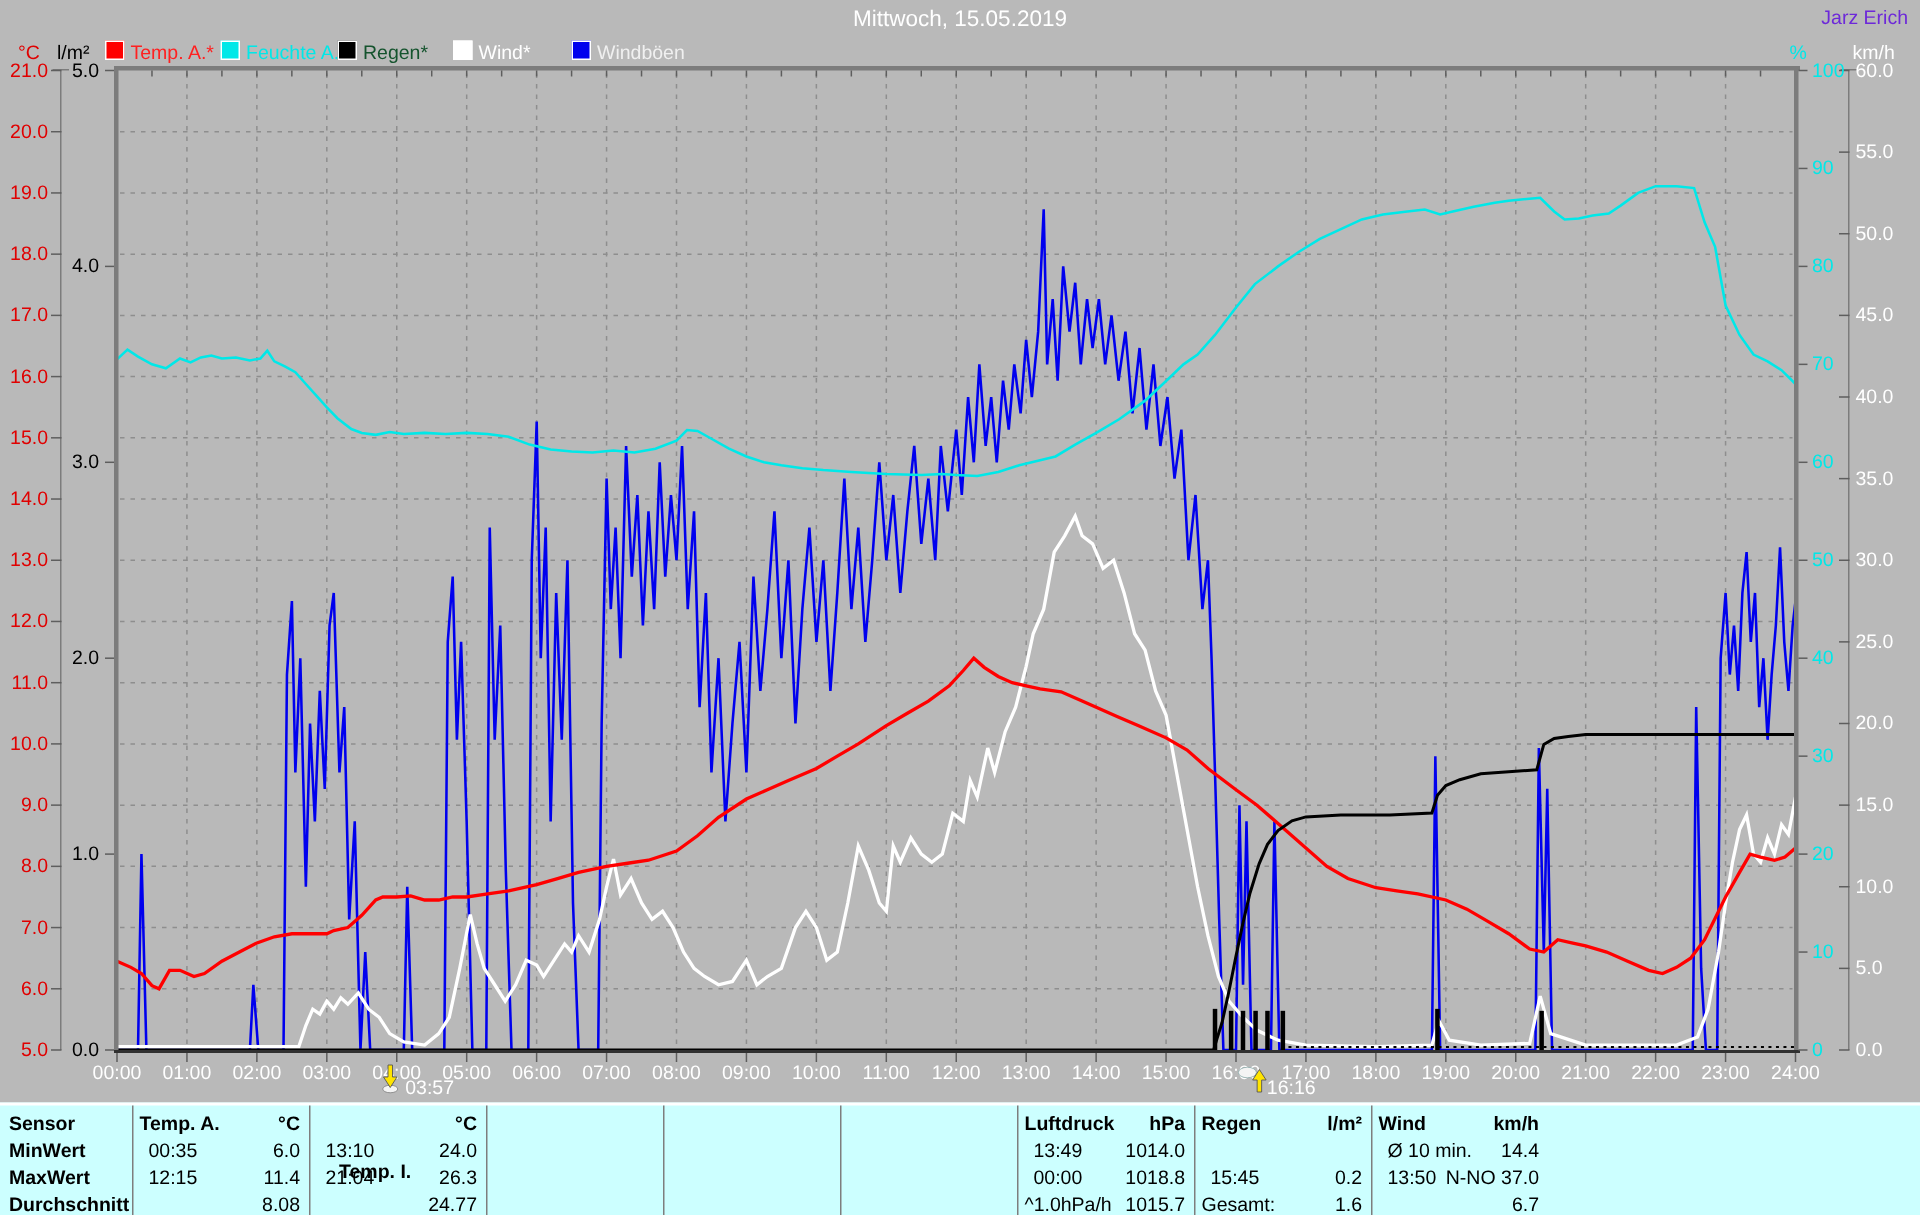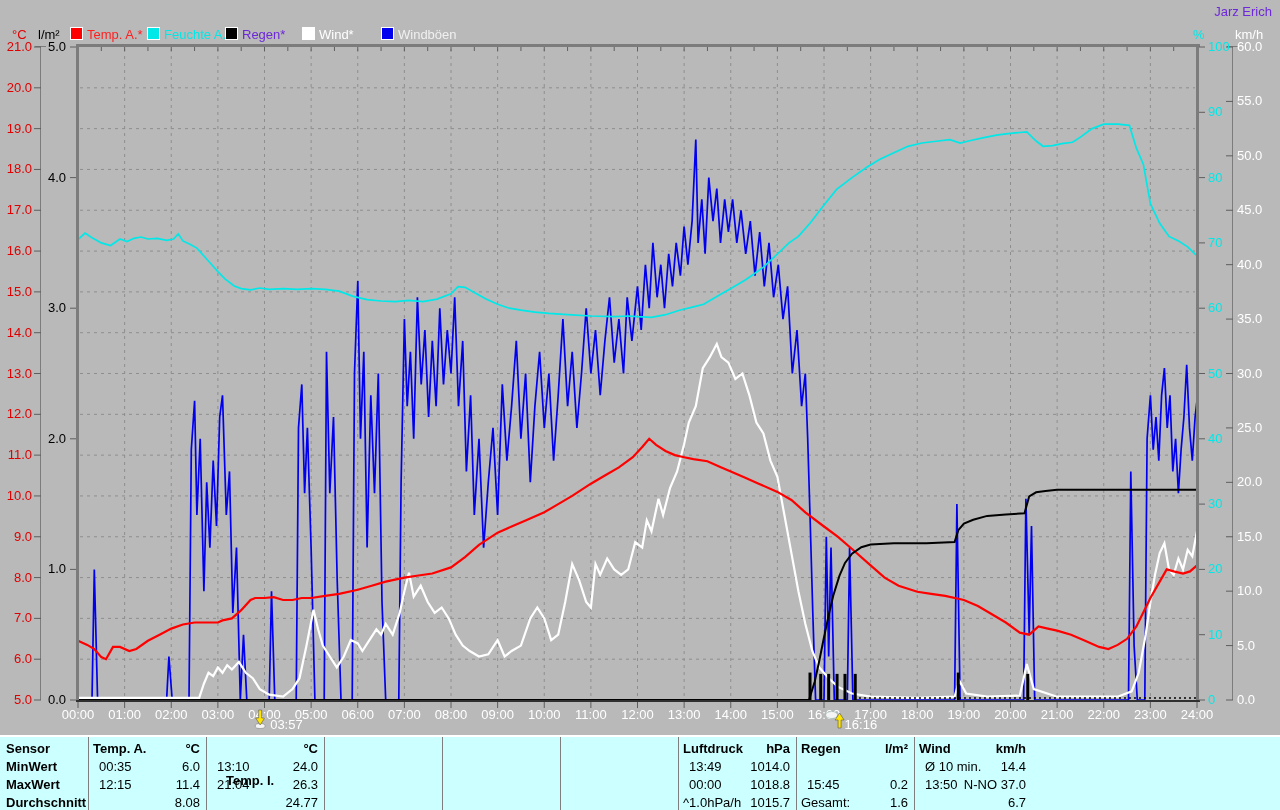--- a/index.html
+++ b/index.html
@@ -18,35 +18,36 @@
   .tcell{position:absolute;height:16px;line-height:16px;}
   .tsep{position:absolute;top:0;bottom:0;width:1px;background:#7e7e7e;}
   .bold{font-weight:bold;}
   .tr-right{text-align:right;}
 </style>
 </head>
 <body>
 
 <div id="window">
 
+  <div id="title" class="abs">Mittwoch, 15.05.2019</div>
   <div id="station" class="abs">Jarz Erich</div>
 
   <div class="abs unit-label" style="left:12px;color:#e00000;">°C</div>
   <div class="abs unit-label" style="left:38px;color:#000000;">l/m²</div>
   <div class="abs unit-label" style="left:1193px;color:#00e8e8;">%</div>
   <div class="abs unit-label" style="left:1235px;color:#ffffff;">km/h</div>
 
   <div class="abs legend-item" style="left:70px;">
     <span class="legend-swatch" style="background: rgb(255, 0, 0);"></span><span class="legend-label" style="color: rgb(255, 32, 32);">Temp. A.*</span>
   </div>
   <div class="abs legend-item" style="left:147px;">
     <span class="legend-swatch" style="background: rgb(0, 232, 232);"></span><span class="legend-label" style="color: rgb(0, 232, 232);">Feuchte A.*</span>
   </div>
   <div class="abs legend-item" style="left:225px;">
-    <span class="legend-swatch" style="background: rgb(0, 0, 0);"></span><span class="legend-label" style="color: #6d28d9;">Regen*</span>
+    <span class="legend-swatch" style="background: rgb(0, 0, 0);"></span><span class="legend-label" style="color: #14532d;">Regen*</span>
   </div>
   <div class="abs legend-item" style="left:302px;">
     <span class="legend-swatch" style="background: rgb(255, 255, 255);"></span><span class="legend-label" style="color: rgb(255, 255, 255); margin-top: 40px;">Wind*</span>
   </div>
   <div class="abs legend-item" style="left:381px;">
     <span class="legend-swatch" style="background: rgb(0, 0, 238);"></span><span class="legend-label" style="color: rgb(240, 240, 240);">Windböen</span>
   </div>
 
   <svg id="plot-svg" width="1280" height="736">
       <g stroke="#8e8e8e" stroke-dasharray="3 4" stroke-width="1">

